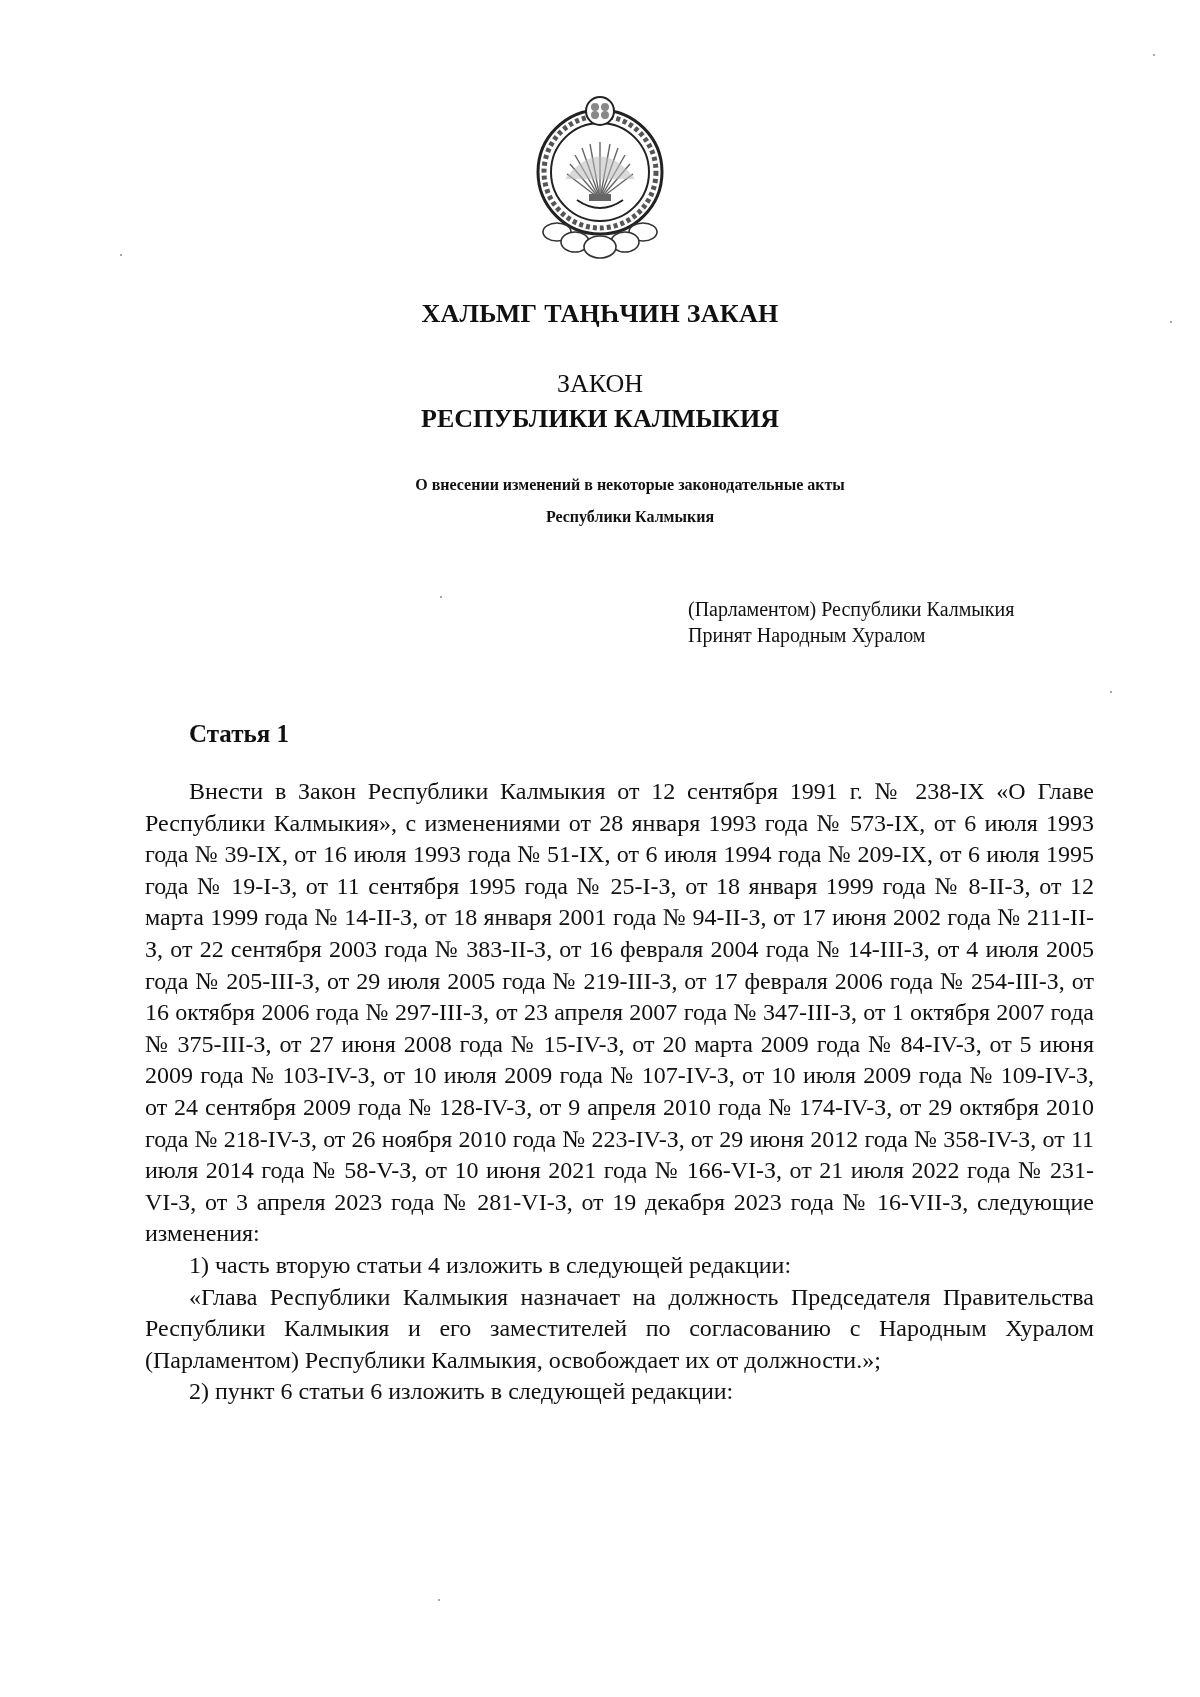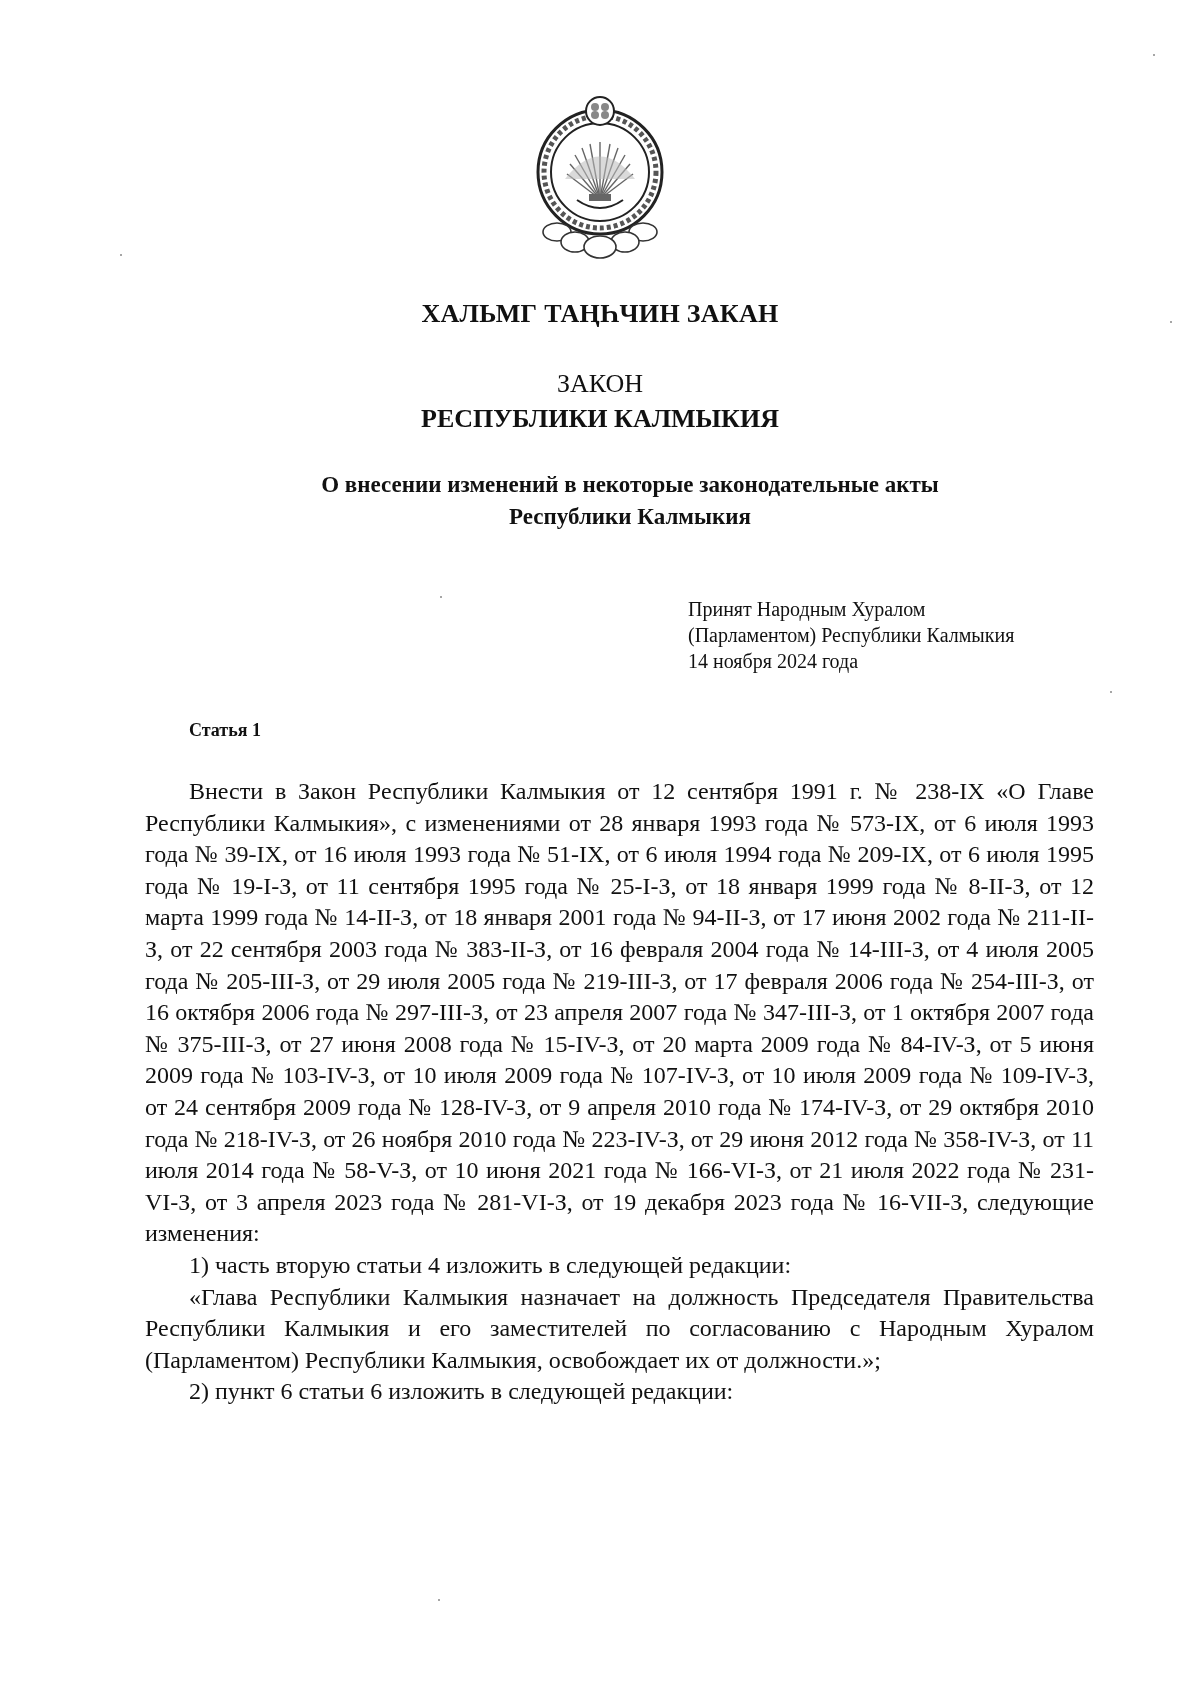--- a/index.html
+++ b/index.html
@@ -2,23 +2,23 @@
 <html><head>
   <meta charset="utf-8">
   <style>
     html, body { margin: 0; padding: 0; background: #ffffff; }
     body { width: 1200px; height: 1697px; position: relative; overflow: hidden; color: #111; font-family: "Liberation Serif", "DejaVu Serif", serif; }
     .page { position: absolute; left: 0; top: 0; width: 1200px; height: 1697px; margin-top: 36px; }
     .emblem { position: absolute; left: 527px; top: 58px; width: 146px; height: 170px; }
     .title-kalm { position: absolute; left: 0; width: 1200px; top: 263px; text-align: center; font-weight: bold; font-size: 26px; letter-spacing: 0.3px; }
     .title-zakon { position: absolute; left: 0; width: 1200px; top: 333px; text-align: center; font-weight: normal; font-size: 26px; }
     .title-rk { position: absolute; left: 0; width: 1200px; top: 368px; text-align: center; font-weight: bold; font-size: 26px; }
-    .subtitle { position: absolute; left: 230px; width: 800px; top: 433px; text-align: center; font-weight: bold; font-size: 23px; line-height: 32px; }
+    .subtitle { position: absolute; left: 230px; width: 800px; top: 433px; text-align: center; font-weight: bold; font-size: 16px; line-height: 32px; }
     .adopted { position: absolute; left: 688px; top: 560px; font-size: 20px; line-height: 26px; }
-    .article-head { position: absolute; left: 189px; top: 684px; font-weight: bold; font-size: 18px; }
+    .article-head { position: absolute; left: 189px; top: 684px; font-weight: bold; font-size: 25px; }
     .body-text { position: absolute; left: 145px; width: 949px; top: 740px; font-size: 24px; line-height: 31.6px; text-align: justify; }
     .body-text p { margin: 0; }
     .indent { text-indent: 44px; }
     .item { text-indent: 44px; margin: 0; }
     .speck { position: absolute; width: 2px; height: 2px; background: #888; border-radius: 1px; }
   </style>
 </head>
 <body>
 
 <div class="page">
@@ -67,23 +67,22 @@
   <div class="title-kalm">ХАЛЬМГ ТАҢҺЧИН ЗАКАН</div>
   <div class="title-zakon">ЗАКОН</div>
   <div class="title-rk">РЕСПУБЛИКИ КАЛМЫКИЯ</div>
 
   <div class="subtitle">
     <div>О внесении изменений в некоторые законодательные акты</div>
     <div>Республики Калмыкия</div>
   </div>
 
   <div class="adopted">
+    <div>(Парламентом) Республики Калмыкия</div>
     <div>Принят Народным Хуралом</div>
-    <div>(Парламентом) Республики Калмыкия</div>
-    <div>14 ноября 2024 года</div>
   </div>
 
   <div class="article-head">Статья 1</div>
 
   <div class="body-text">
     <p class="indent">Внести в Закон Республики Калмыкия от 12 сентября 1991 г. № 238-IX «О Главе Республики Калмыкия», с изменениями от 28 января 1993 года № 573-IX, от 6 июля 1993 года № 39-IX, от 16 июля 1993 года № 51-IX, от 6 июля 1994 года № 209-IX, от 6 июля 1995 года № 19-I-З, от 11 сентября 1995 года № 25-I-З, от 18 января 1999 года № 8-II-З, от 12 марта 1999 года № 14-II-З, от 18 января 2001 года № 94-II-З, от 17 июня 2002 года № 211-II-З, от 22 сентября 2003 года № 383-II-З, от 16 февраля 2004 года № 14-III-З, от 4 июля 2005 года № 205-III-З, от 29 июля 2005 года № 219-III-З, от 17 февраля 2006 года № 254-III-З, от 16 октября 2006 года № 297-III-З, от 23 апреля 2007 года № 347-III-З, от 1 октября 2007 года № 375-III-З, от 27 июня 2008 года № 15-IV-З, от 20 марта 2009 года № 84-IV-З, от 5 июня 2009 года № 103-IV-З, от 10 июля 2009 года № 107-IV-З, от 10 июля 2009 года № 109-IV-З, от 24 сентября 2009 года № 128-IV-З, от 9 апреля 2010 года № 174-IV-З, от 29 октября 2010 года № 218-IV-З, от 26 ноября 2010 года № 223-IV-З, от 29 июня 2012 года № 358-IV-З, от 11 июля 2014 года № 58-V-З, от 10 июня 2021 года № 166-VI-З, от 21 июля 2022 года № 231-VI-З, от 3 апреля 2023 года № 281-VI-З, от 19 декабря 2023 года № 16-VII-З, следующие изменения:</p>
     <p class="item">1) часть вторую статьи 4 изложить в следующей редакции:</p>
     <p class="item">«Глава Республики Калмыкия назначает на должность Председателя Правительства Республики Калмыкия и его заместителей по согласованию с Народным Хуралом (Парламентом) Республики Калмыкия, освобождает их от должности.»;</p>
     <p class="item">2) пункт 6 статьи 6 изложить в следующей редакции:</p>
   </div>

